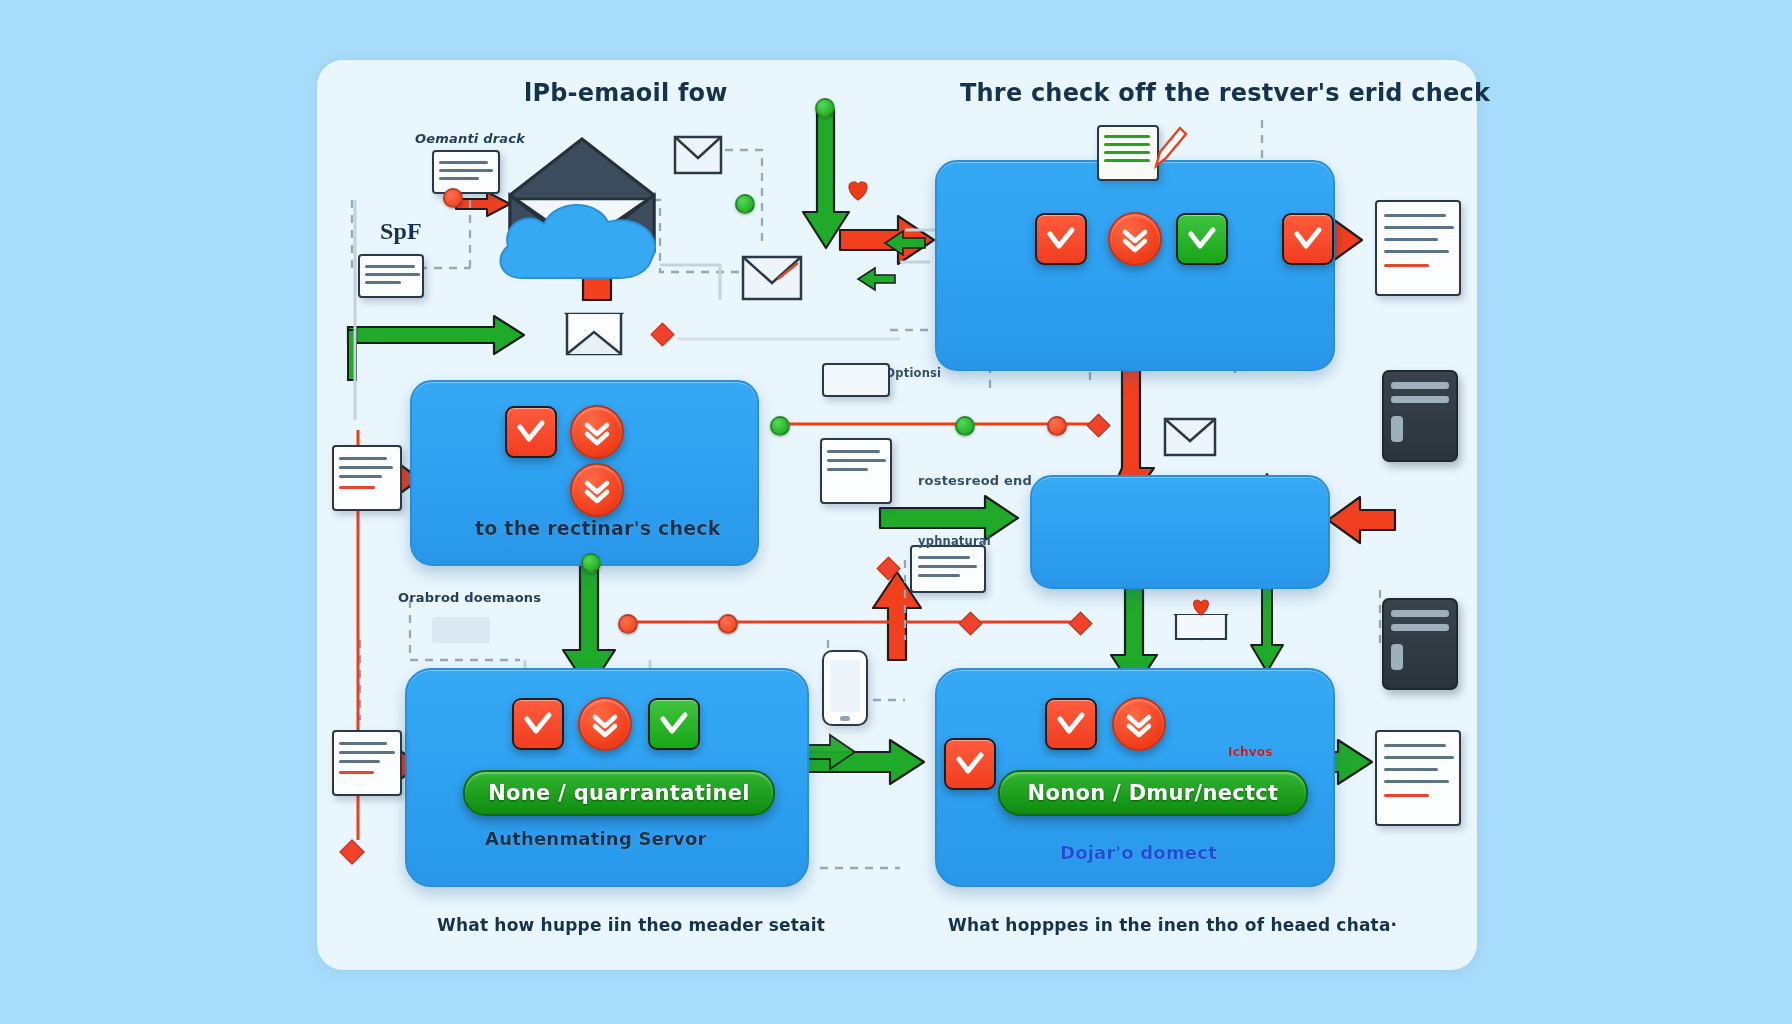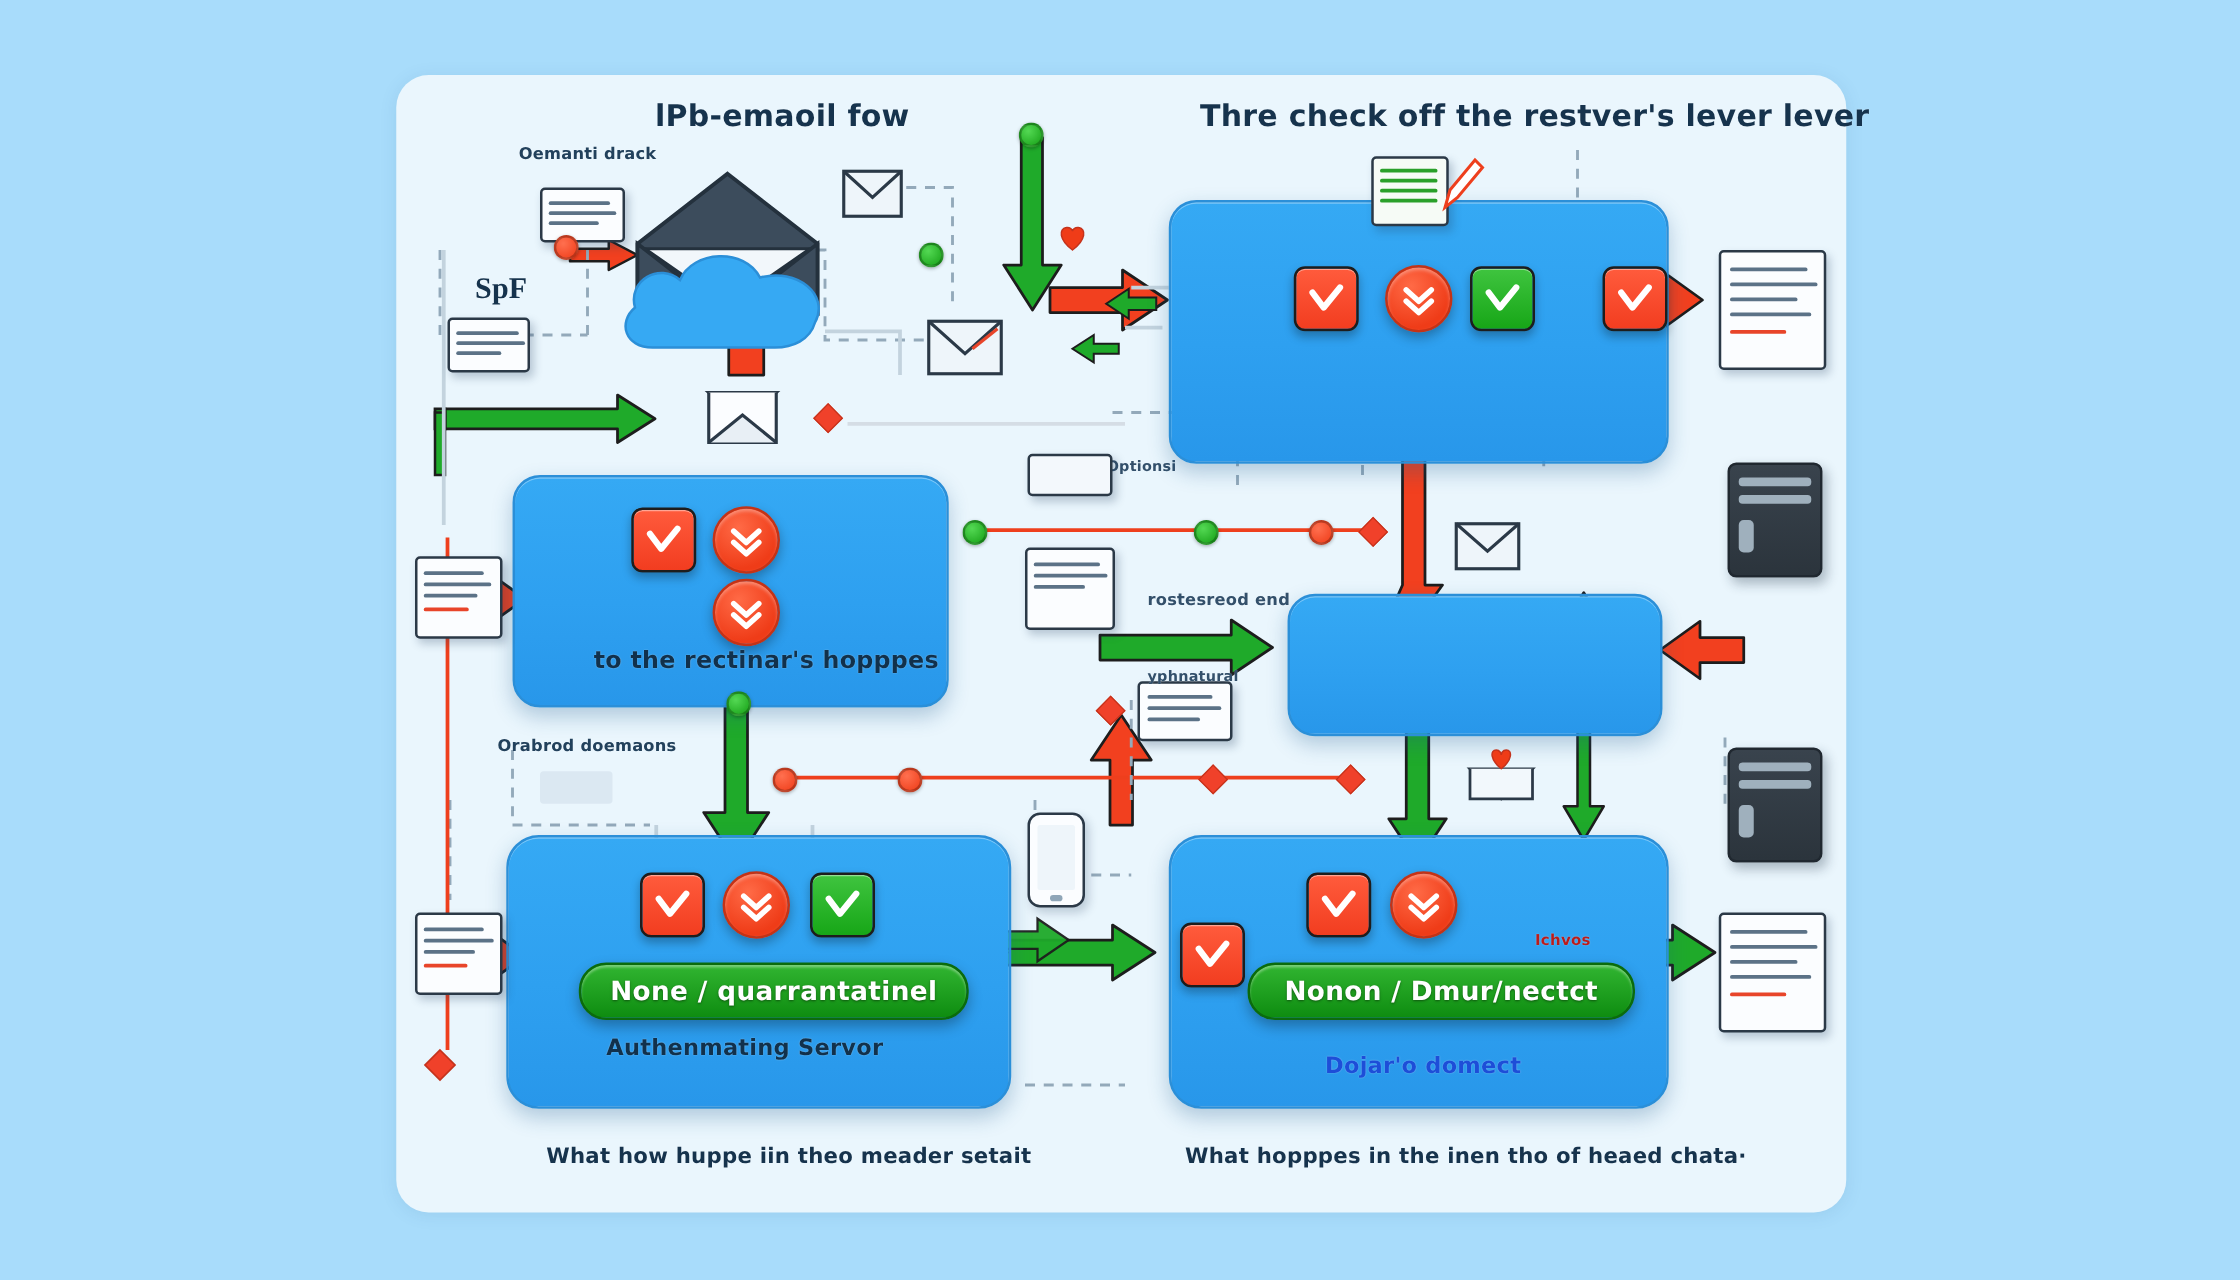--- a/index.html
+++ b/index.html
@@ -260,23 +260,23 @@
     <g>
       <path d="M790,745 L830,745 L830,735 L855,752 L830,769 L830,759 L790,759 z" fill="#1faa2a" stroke="#1d1d1d" stroke-width="1.8" opacity=".95"></path>
     </g>
 
     <g>
       <path d="M770,752 L790,752 L790,744 L806,762 L790,780 L790,772 L770,772 z" fill="#f2401f" stroke="#1d1d1d" stroke-width="1.8"></path>
     </g>
   </svg>
 
   <div class="txt title" style="left:524px;top:79px;">lPb-emaoil fow</div>
-  <div class="txt title" style="left:960px;top:79px;">Thre check off the restver's lever lever</div>
-
-  <div class="txt small" style="left:415px;top:116px;">Oemanti drack</div>
+  <div class="txt title" style="left:960px;top:79px;">Thre check off the restver's erid check</div>
+
+  <div class="txt small" style="left:415px;top:131px;font-style:italic;">Oemanti drack</div>
 
   <div class="doc" style="left:432px;top:150px;width:64px;height:40px;">
     <div class="ln" style="top:9px;width:76%;"></div>
     <div class="ln" style="top:17px;width:84%;"></div>
     <div class="ln" style="top:25px;width:62%;"></div>
   </div>
 
   <div class="txt" style="left:380px;top:218px;font-size:24px;font-family:Liberation Serif, serif;">SpF</div>
   <div class="doc" style="left:358px;top:254px;width:62px;height:40px;">
     <div class="ln" style="top:9px;width:80%;"></div>
@@ -347,21 +347,21 @@
       <path d="M8,11 L18,20 L28,11" fill="none" stroke="#fff" stroke-width="4.5" stroke-linecap="round" stroke-linejoin="round"></path>
       <path d="M8,20 L18,29 L28,20" fill="none" stroke="#fff" stroke-width="4.5" stroke-linecap="round" stroke-linejoin="round"></path>
     </svg>
   </div>
   <div class="circ" style="left:570px;top:463px;">
     <svg viewBox="0 0 36 36">
       <path d="M8,11 L18,20 L28,11" fill="none" stroke="#fff" stroke-width="4.5" stroke-linecap="round" stroke-linejoin="round"></path>
       <path d="M8,20 L18,29 L28,20" fill="none" stroke="#fff" stroke-width="4.5" stroke-linecap="round" stroke-linejoin="round"></path>
     </svg>
   </div>
-  <div class="txt" style="left:475px;top:517px;font-size:19px;color:#11314c;">to the rectinar's hopppes</div>
+  <div class="txt" style="left:475px;top:517px;font-size:19px;color:#11314c;">to the rectinar's check</div>
 
   <div class="doc" style="left:332px;top:445px;width:66px;height:62px;">
     <div class="ln" style="top:10px;width:72%;"></div>
     <div class="ln" style="top:19px;width:82%;"></div>
     <div class="ln" style="top:28px;width:64%;"></div>
     <div class="ln lnr" style="top:39px;width:54%;"></div>
   </div>
 
   <div class="pbox" style="left:935px;top:160px;width:396px;height:207px;"></div>
   <div class="chip red" style="left:1035px;top:213px;">

